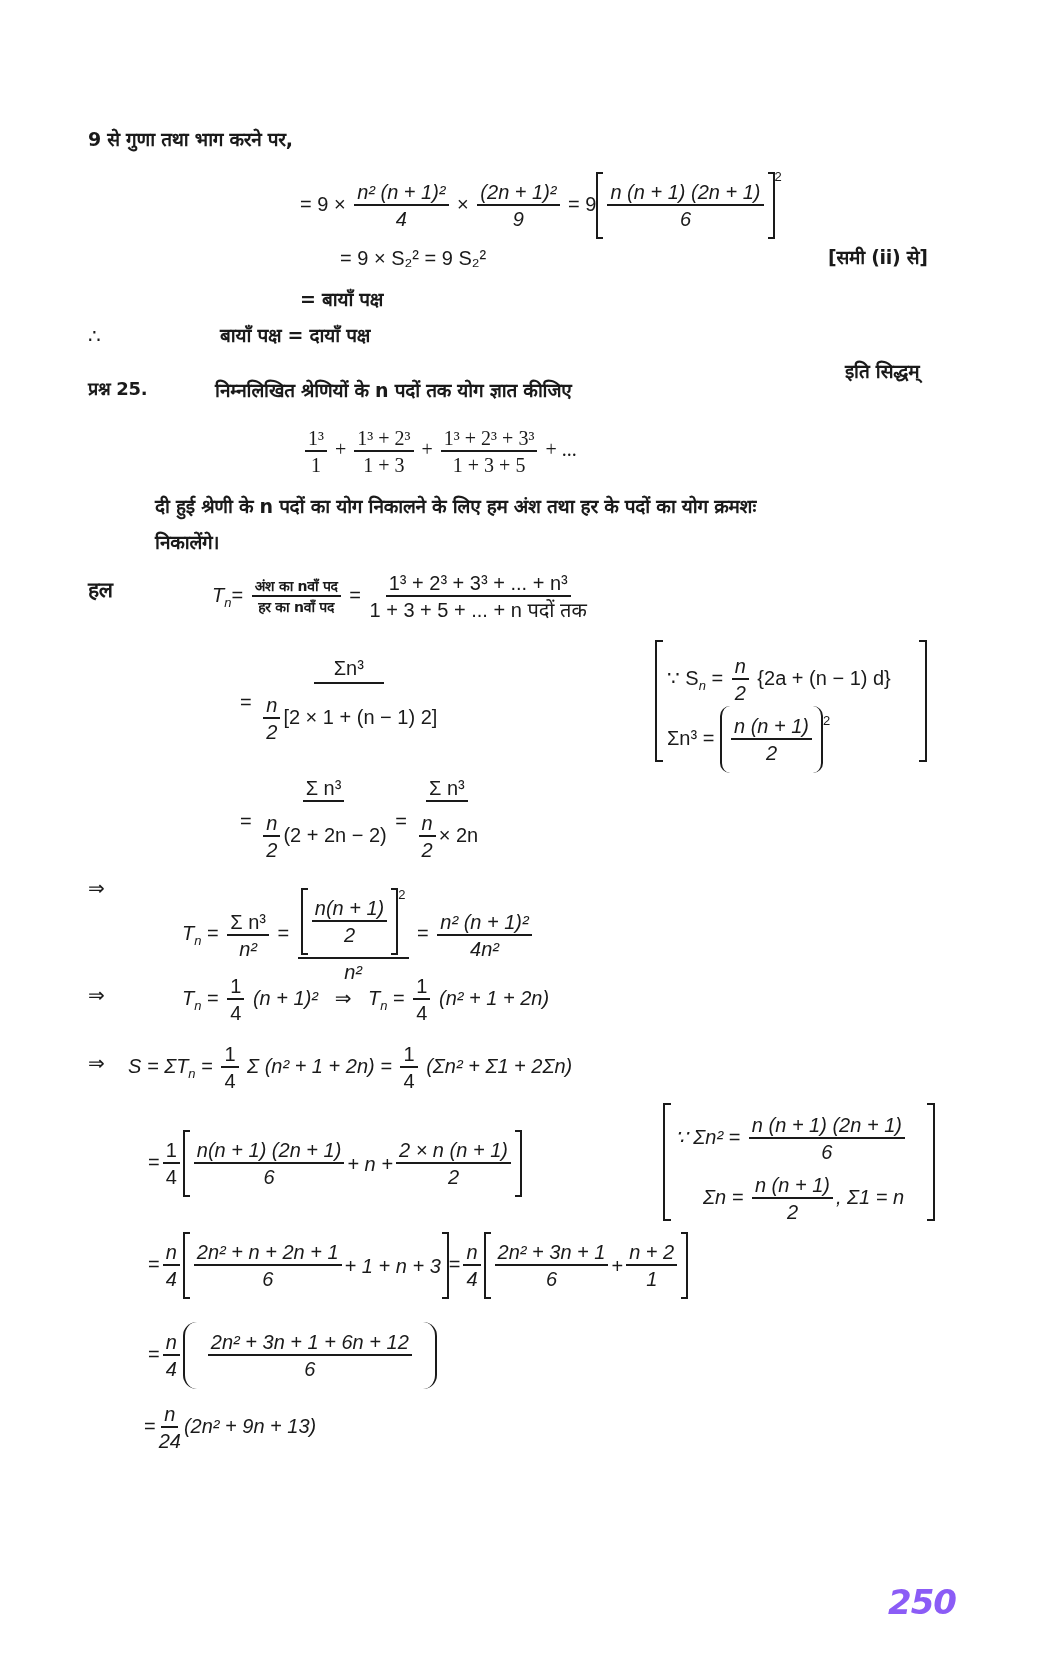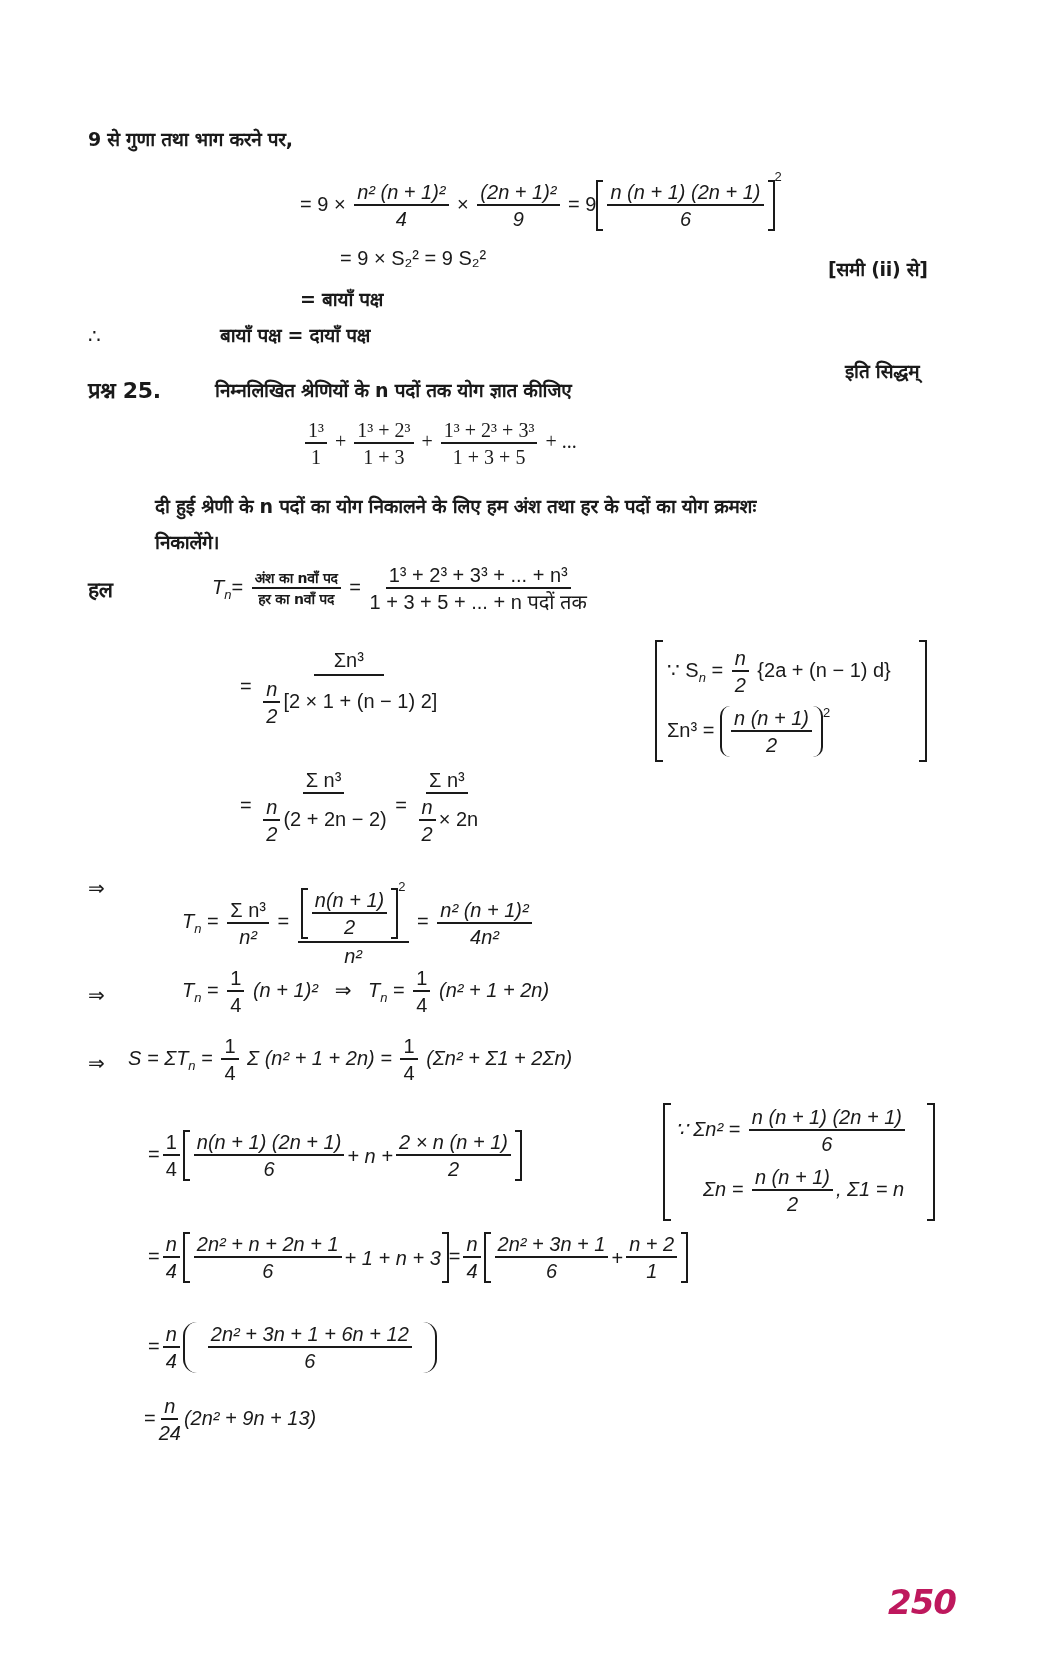--- a/index.html
+++ b/index.html
@@ -2,38 +2,38 @@
 <html><head>
 <meta charset="utf-8">
 <style>
   html, body { margin:0; padding:0; }
   body { width:1055px; height:1665px; background:#ffffff; position:relative; overflow:hidden;
          font-family:"Liberation Sans", "DejaVu Sans", sans-serif; color:#1a1a1a; }
   .ln { position:absolute; white-space:nowrap; font-size:21px; line-height:1; }
   .hi { font-family:"DejaVu Sans", sans-serif; font-size:19px; font-weight:bold; letter-spacing:-0.3px; }
   .m { font-family:"Liberation Sans", sans-serif; font-size:20px; }
   .i { font-style:italic; }
-  .fr { display:inline-flex; flex-direction:column; align-items:center; vertical-align:middle; margin:0 3px; }
+  .fr { display:inline-flex; flex-direction:column; align-items:center; vertical-align:middle; margin:8px 3px; }
   .fr > .nu { border-bottom:2px solid #1a1a1a; padding:0 3px 2px; text-align:center; }
   .fr > .de { padding-top:3px; text-align:center; }
   sup, sub { font-size:13px; }
   .bk { display:inline-flex; align-items:center; vertical-align:middle; }
   .sqb { border:2px solid #1a1a1a; border-top:none; border-bottom:none; padding:2px 6px; position:relative; }
   .sqb::before, .sqb::after { content:""; position:absolute; width:7px; top:0; bottom:0;
         border-top:2px solid #1a1a1a; border-bottom:2px solid #1a1a1a; }
   .sqb::before { left:-2px; } .sqb::after { right:-2px; }
   .rnd { border:2px solid #1a1a1a; border-top:none; border-bottom:none; border-radius:14px; padding:2px 20px; }
   .crl { border:2px solid #1a1a1a; border-top:none; border-bottom:none; border-radius:10px; padding:2px 6px; }
   .note { position:absolute; border:2px solid #1a1a1a; border-top:none; border-bottom:none; }
   .note::before, .note::after { content:""; position:absolute; width:8px; top:0; bottom:0;
         border-top:2px solid #1a1a1a; border-bottom:2px solid #1a1a1a; }
   .note::before { left:-2px; } .note::after { right:-2px; }
   .pg { position:absolute; left:888px; top:1582px; font-family:"DejaVu Sans", sans-serif; font-weight:bold;
-        font-style:italic; font-size:34px; color:#be185d; letter-spacing:-1px; }
-  .q { font-weight:bold; font-size:22px; }
+        font-style:italic; font-size:34px; color:#8b5cf6; letter-spacing:-1px; }
+  .q { font-weight:bold; font-size:18px; }
 </style>
 </head>
 <body>
 
 <div class="ln hi" style="left:88px; top:130px;">9 से गुणा तथा भाग करने पर,</div>
 
 <div class="ln m" style="left:300px; top:170px;">
   <span>= 9 ×</span>
   <span class="fr i">
       <span class="nu">n² (n + 1)²</span>
@@ -46,21 +46,21 @@
     </span>
   <span>= 9</span><span class="bk sqb">
       <span class="fr i">
         <span class="nu">n (n + 1) (2n + 1)</span>
         <span class="de">6</span>
       </span>
     </span><sup style="vertical-align:30px;">2</sup>
 </div>
 
 <div class="ln m" style="left:300px; top:248px;margin-left:40px;">= 9 × S₂² = 9 S₂²</div>
-<div class="ln hi" style="left:828px; top:260px;">[समी (ii) से]</div>
+<div class="ln hi" style="left:828px; top:248px;">[समी (ii) से]</div>
 
 <div class="ln hi" style="left:300px; top:290px;">= बायाँ पक्ष</div>
 
 <div class="ln m" style="left:88px; top:326px;">∴</div>
 <div class="ln hi" style="left:220px; top:326px;">बायाँ पक्ष = दायाँ पक्ष</div>
 <div class="ln hi" style="left:845px; top:326px;margin-top:36px;">इति सिद्धम्</div>
 
 <div class="ln hi q" style="left:88px; top:380px;">प्रश्न 25.</div>
 <div class="ln hi" style="left:215px; top:381px;">निम्नलिखित श्रेणियों के n पदों तक योग ज्ञात कीजिए</div>
 

